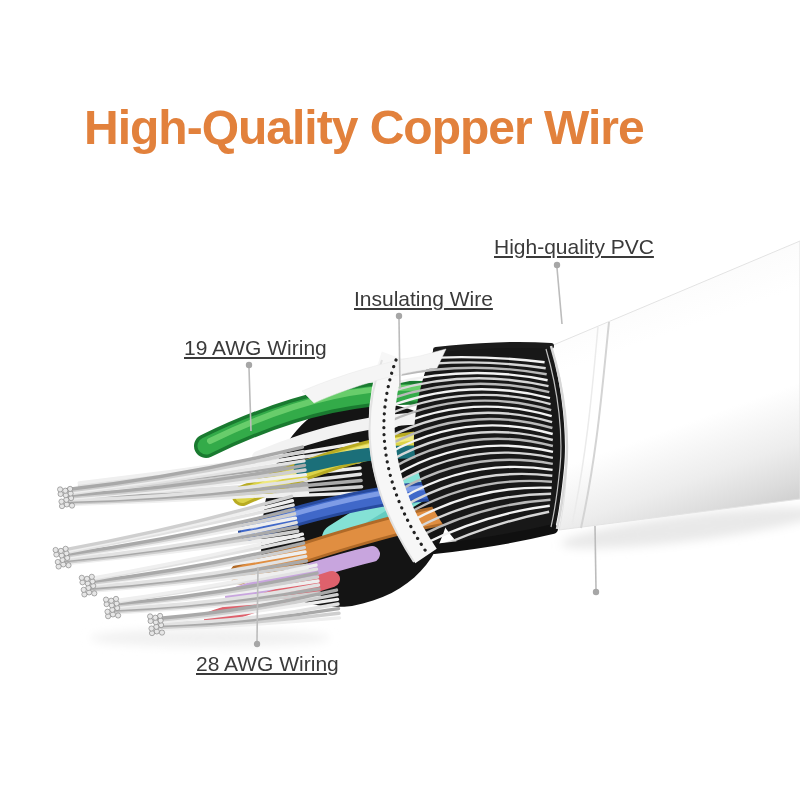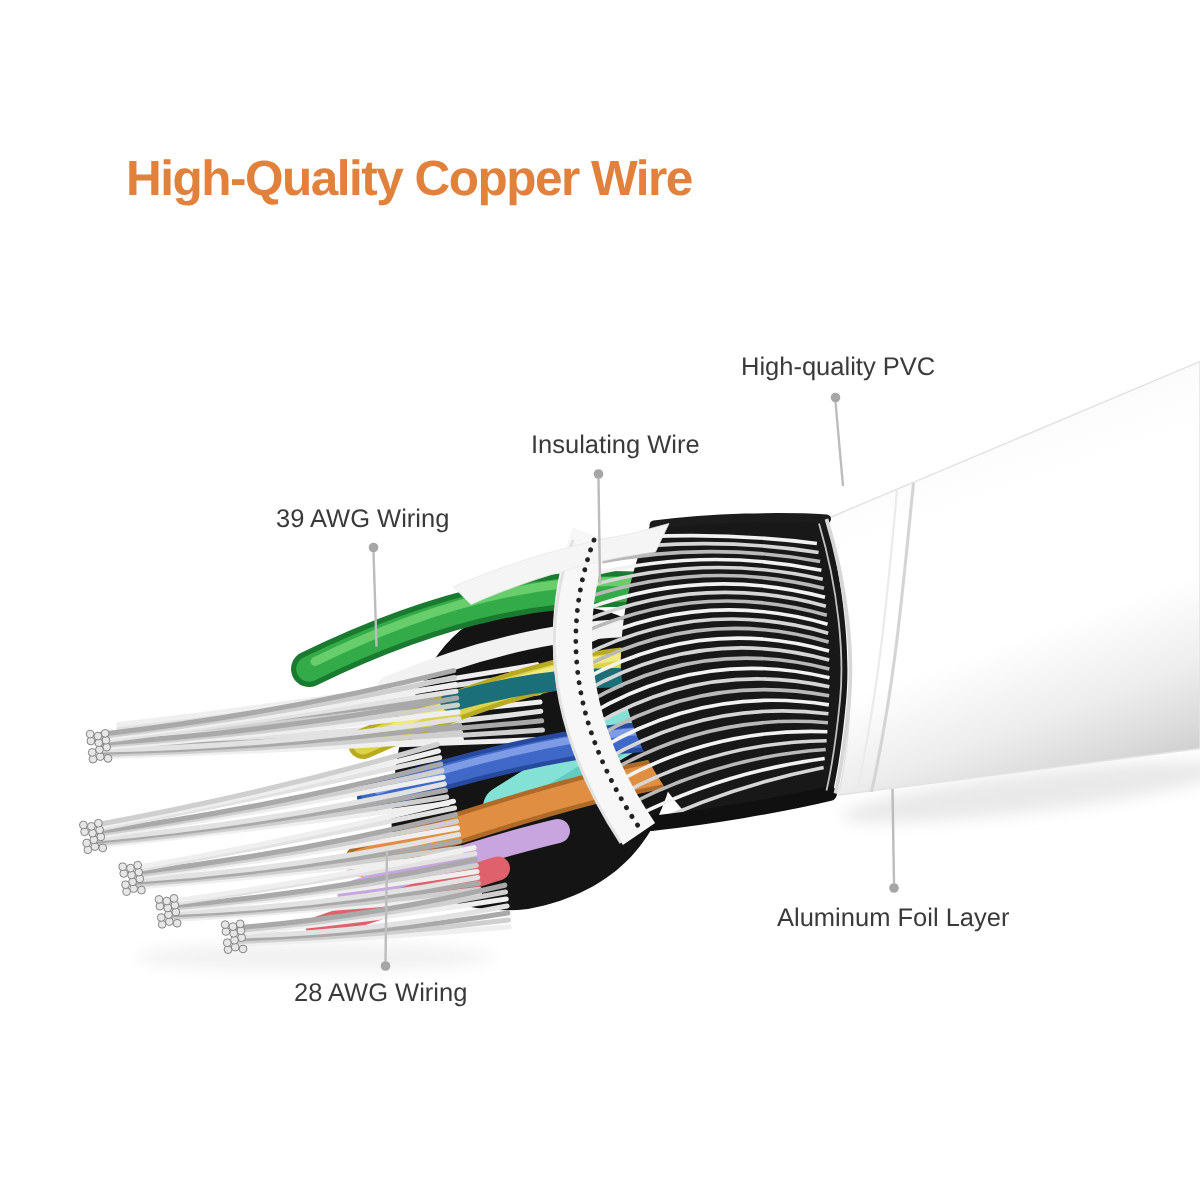--- a/index.html
+++ b/index.html
@@ -4,25 +4,25 @@
 <style>
   html,body{margin:0;padding:0;}
   body{
     width:800px;height:800px;position:relative;overflow:hidden;
     background:#ffffff;
     font-family:"Liberation Sans","DejaVu Sans",sans-serif;
   }
   .stage{position:absolute;inset:0;width:800px;height:800px;}
   .title{
     position:absolute;left:84px;top:100px;
-    font-size:33px;font-weight:700;letter-spacing:-1px;
+    font-size:48px;font-weight:700;letter-spacing:-1px;
     white-space:nowrap;
   }
   .lbl{
-    position:absolute;font-size:17px;color:#3a3a3a;white-space:nowrap;
+    position:absolute;font-size:21px;color:#3a3a3a;white-space:nowrap;text-decoration:underline;
   }
   svg{position:absolute;left:0;top:0;}
 </style>
 </head>
 <body>
 
 <div class="stage">
 
   <svg width="800" height="800" viewBox="0 0 800 800">
     <defs>
@@ -242,17 +242,16 @@
       <circle cx="257" cy="644" r="3.2" fill="#a6a6a6"></circle>
       <line x1="595" y1="526" x2="596" y2="589" stroke="#bcbcbc" stroke-width="1.6"></line>
       <circle cx="596" cy="592" r="3.2" fill="#a6a6a6"></circle>
     </g>
   </svg>
 
   <div class="title" style="color: rgb(226, 129, 60);">High-Quality Copper Wire</div>
 
   <div class="lbl" style="left:494px;top:235px;">High-quality PVC</div>
   <div class="lbl" style="left:354px;top:287px;">Insulating Wire</div>
-  <div class="lbl" style="left:184px;top:336px;">39 AWG Wiring</div>
+  <div class="lbl" style="left:184px;top:336px;">19 AWG Wiring</div>
   <div class="lbl" style="left:196px;top:652px;">28 AWG Wiring</div>
-  <div class="lbl" style="left:518px;top:602px;">Aluminum Foil Layer</div>
 
 </div>
 
 </body></html>

